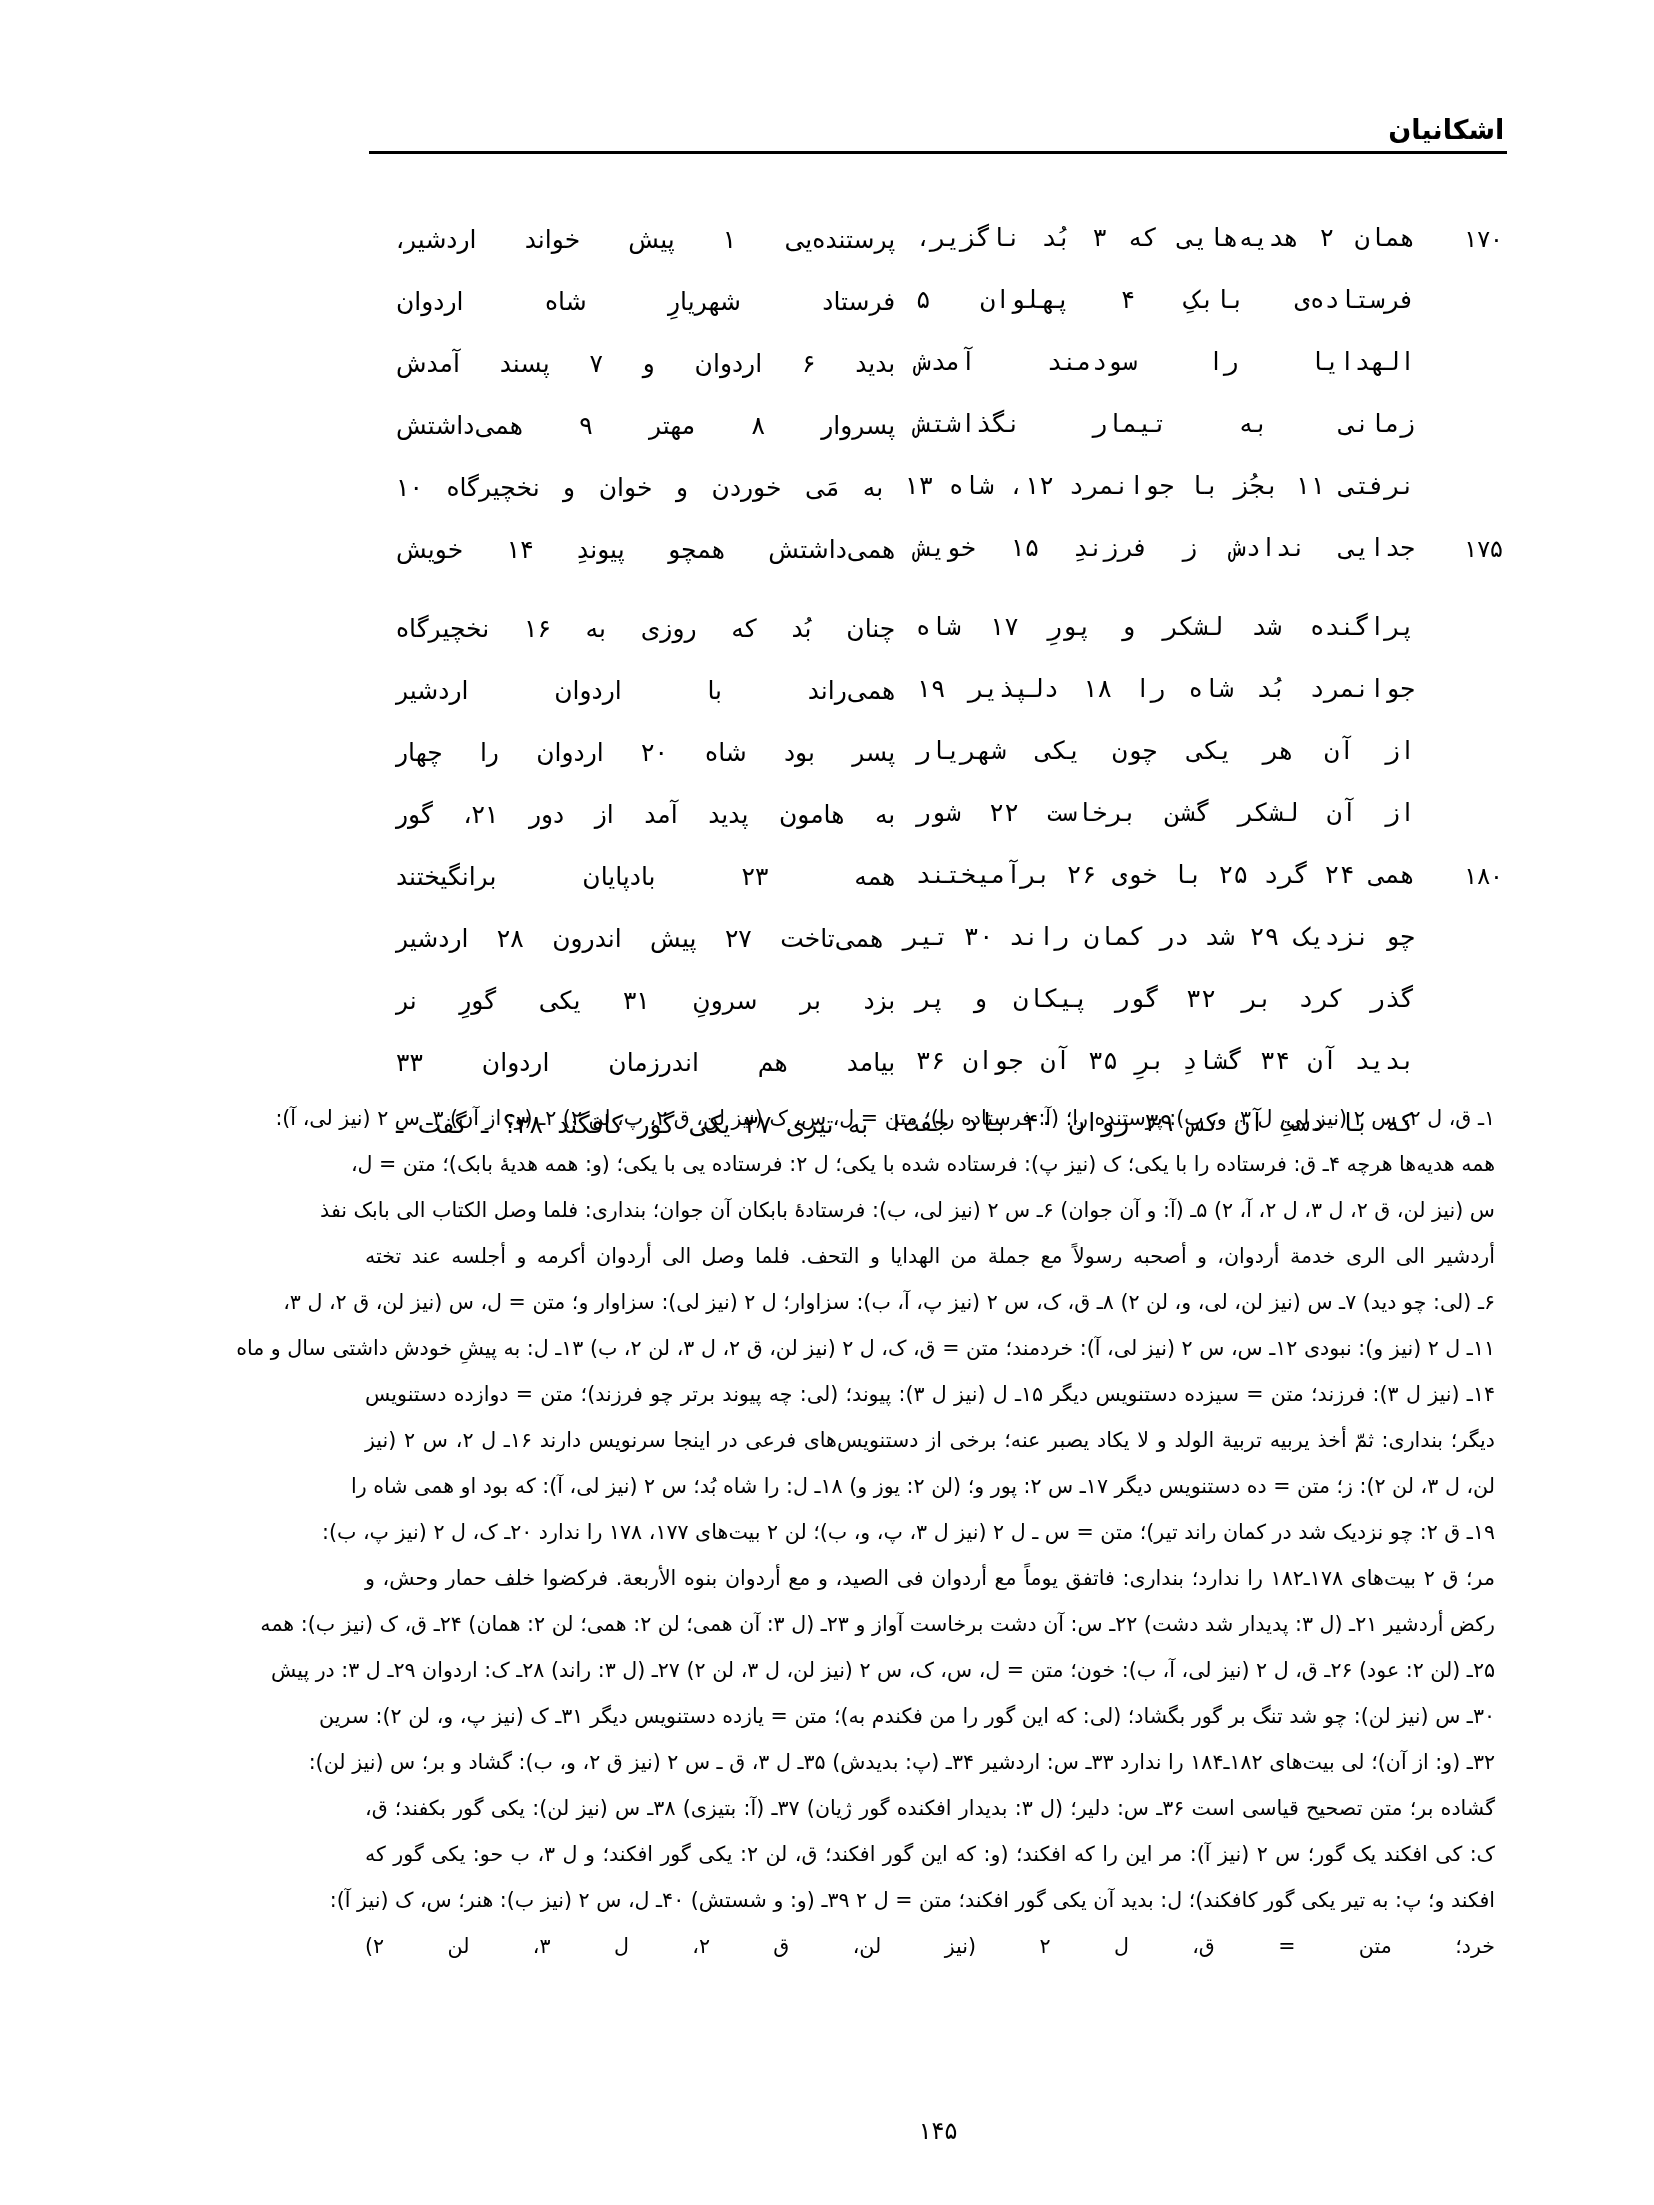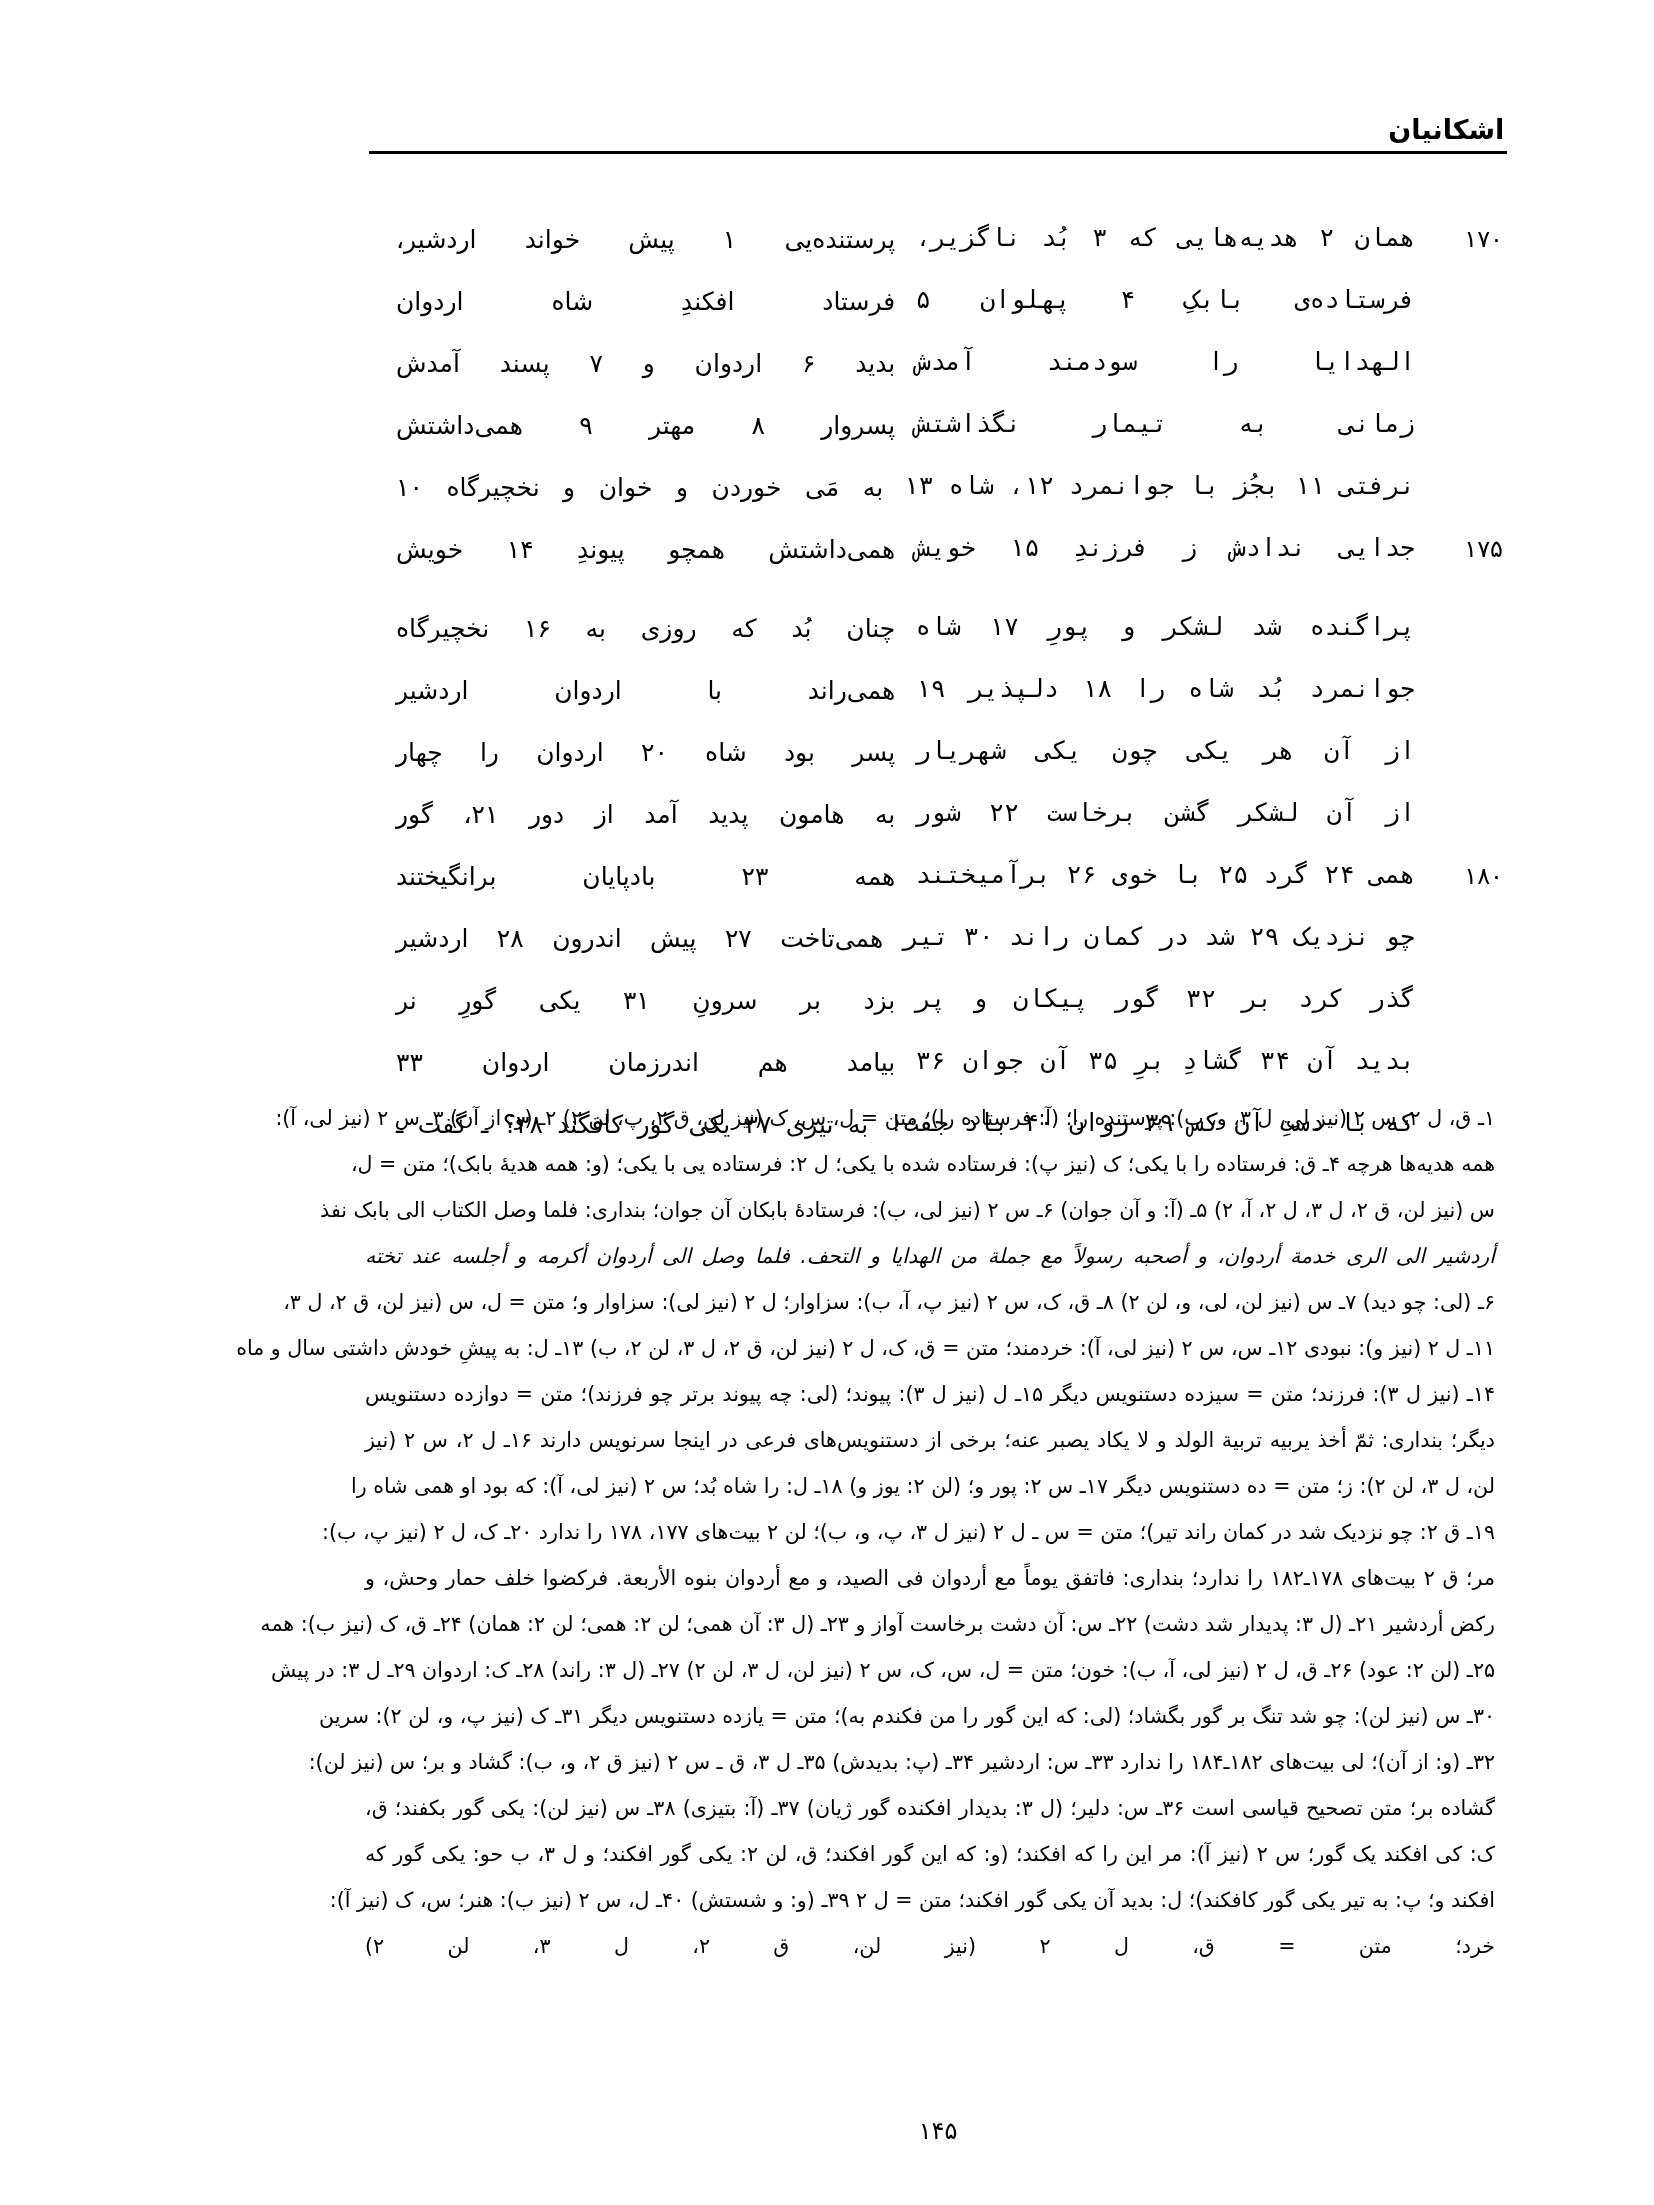--- a/index.html
+++ b/index.html
@@ -111,21 +111,20 @@
     overflow: visible;
     display: block;
     text-align: justify;
     text-align-last: justify;
   }
   .app-line.last {
     text-align-last: left;
   }
   .app-line.arabic {
     direction: rtl;
-    font-style: italic;
   }
 
   
   .folio {
     position: absolute;
     bottom: 62px;
     left: 0;
     right: 0;
     text-align: center;
     font-size: 24px;
@@ -147,21 +146,21 @@
 
     <div class="stanza">
       <div class="bayt">
         <div class="vnum">۱۷۰</div>
         <div class="hemi left">همان ۲ هدیه‌هایی که ۳ بُد  ناگزیر،</div>
         <div class="hemi right">پرستنده‌یی ۱ پیش  خواند  اردشیر،</div>
       </div>
       <div class="bayt">
         <div class="vnum"></div>
         <div class="hemi left">فرستاده‌ی  بابکِ ۴   پهلوان ۵</div>
-        <div class="hemi right">فرستاد  افکندِ  شاه   اردوان</div>
+        <div class="hemi right">فرستاد  شهریارِ  شاه   اردوان</div>
       </div>
       <div class="bayt">
         <div class="vnum"></div>
         <div class="hemi left">الهدایا  را   سودمند  آمدش</div>
         <div class="hemi right">بدید ۶ اردوان و ۷  پسند آمدش</div>
       </div>
       <div class="bayt">
         <div class="vnum"></div>
         <div class="hemi left">زمانی  به  تیمار  نگذاشتش</div>
         <div class="hemi right">پسروار ۸  مهتر ۹  همی‌داشتش</div>

